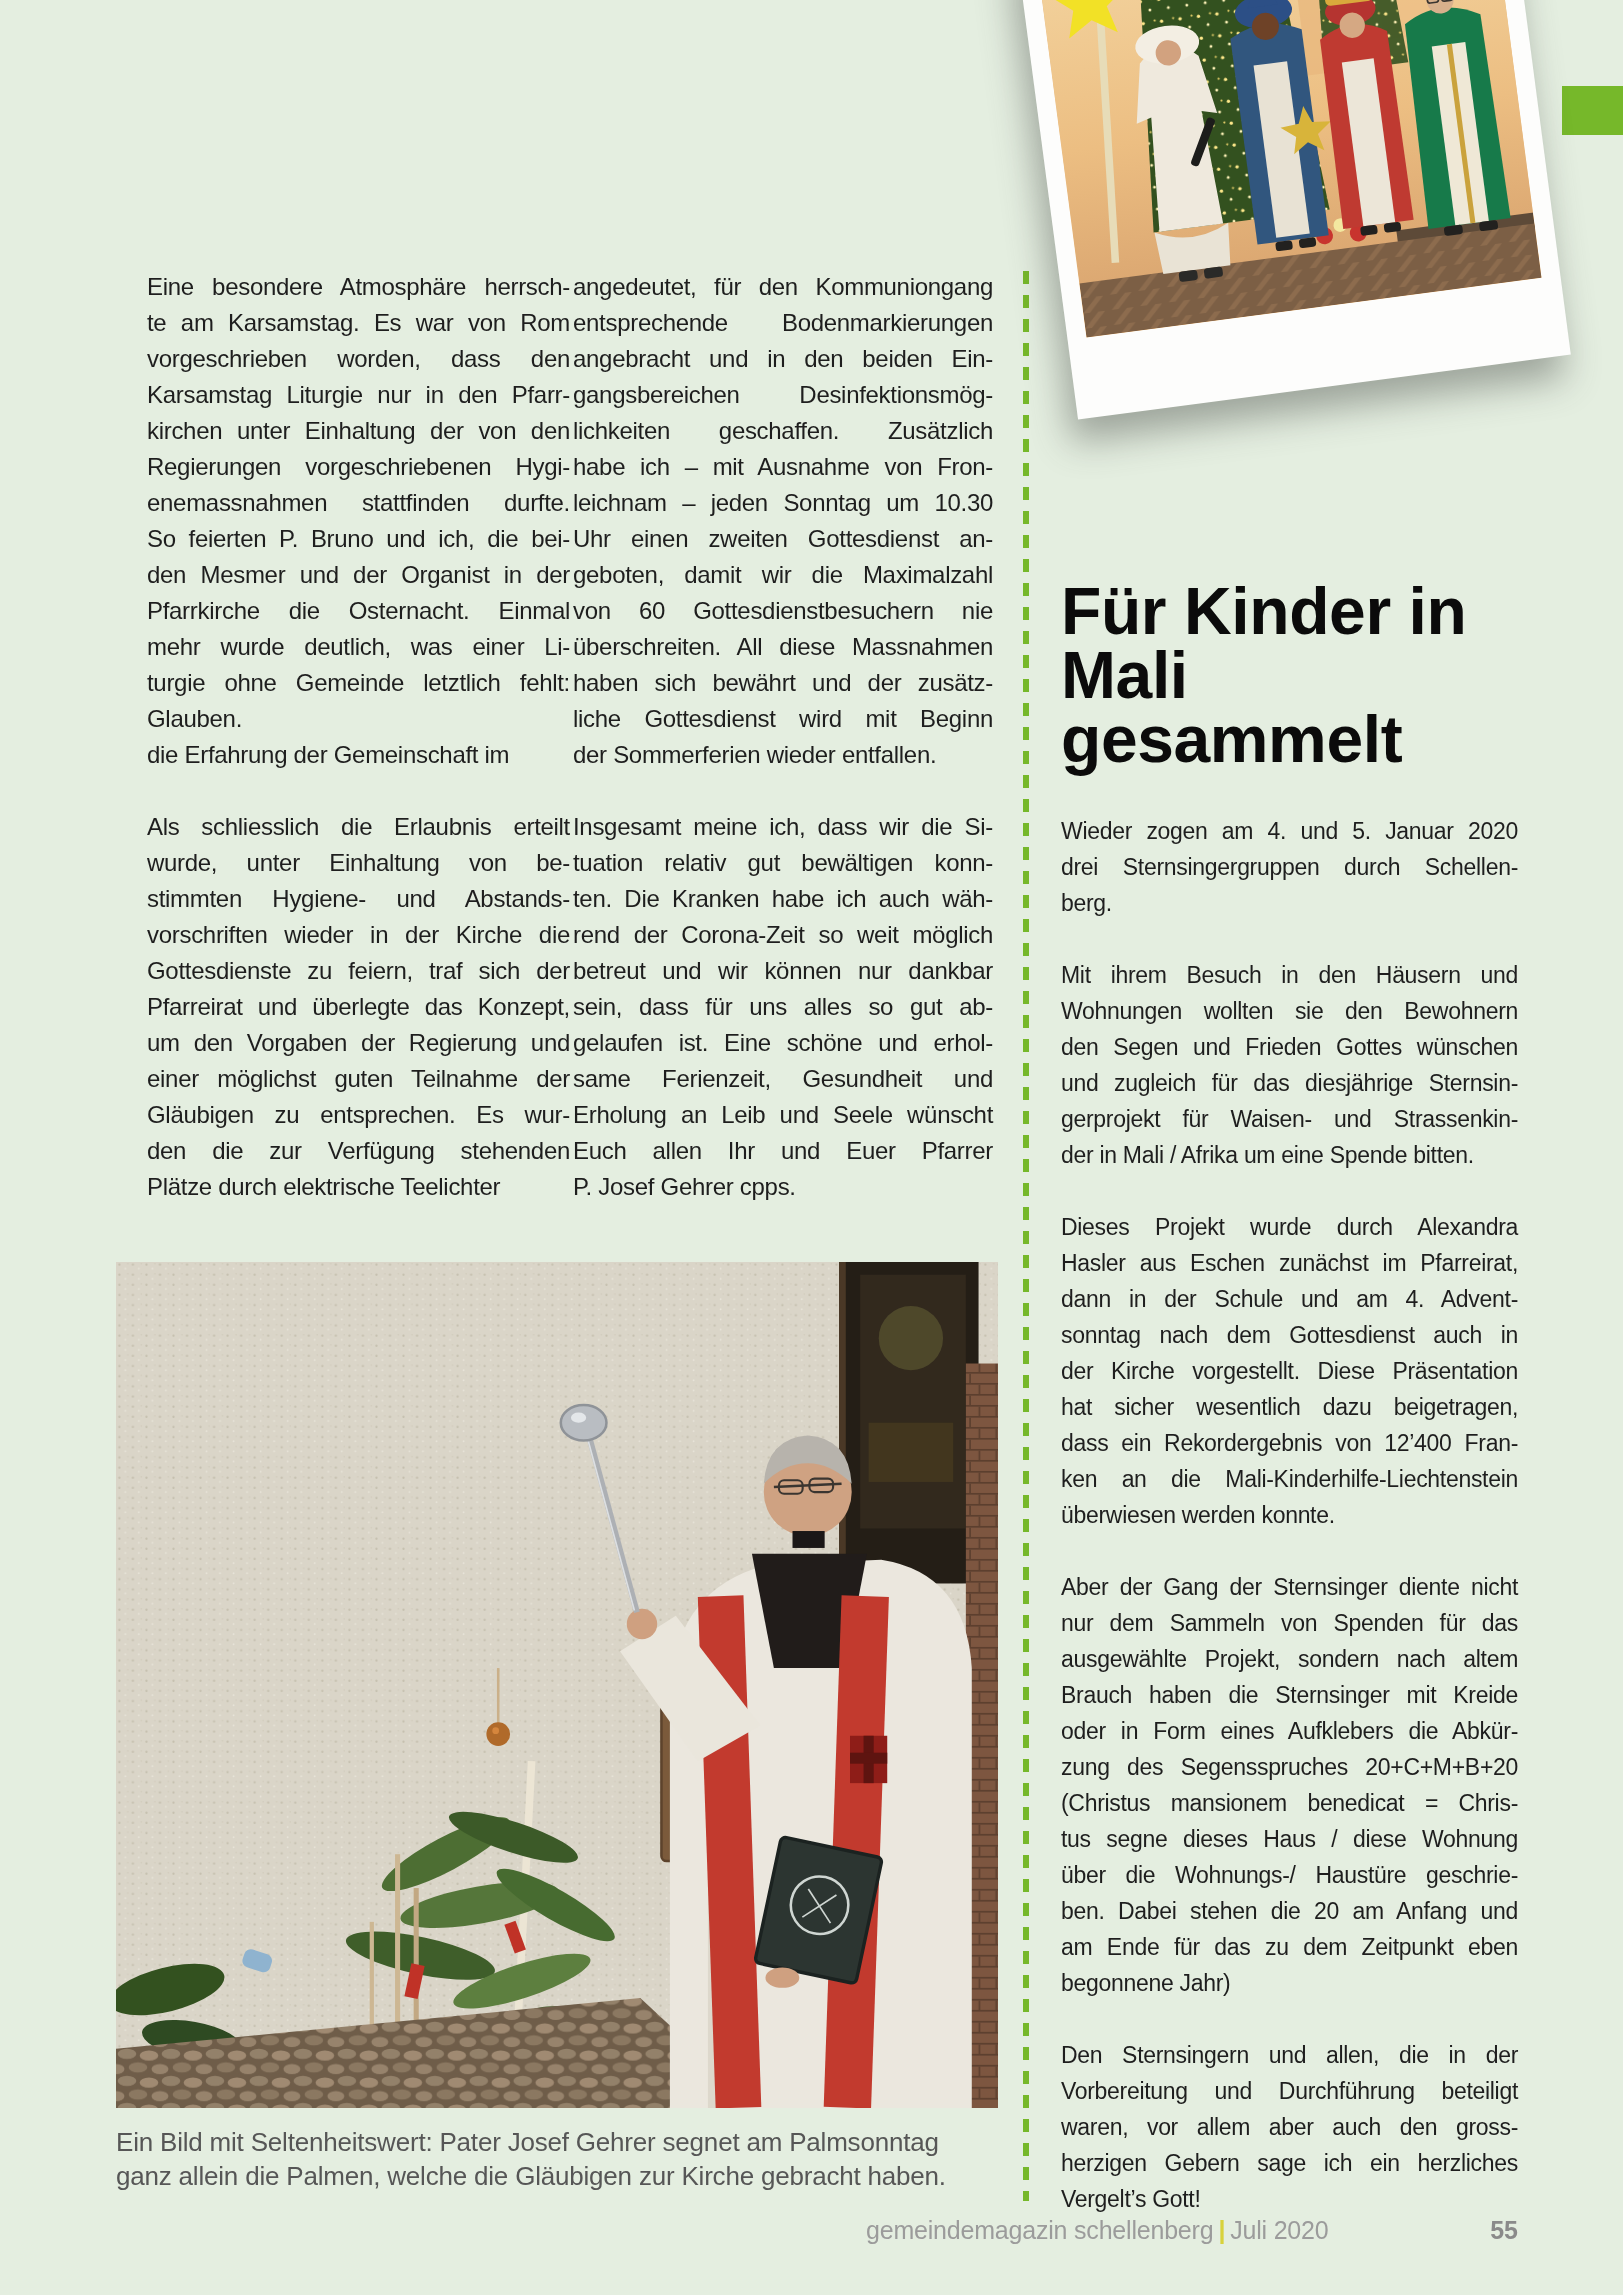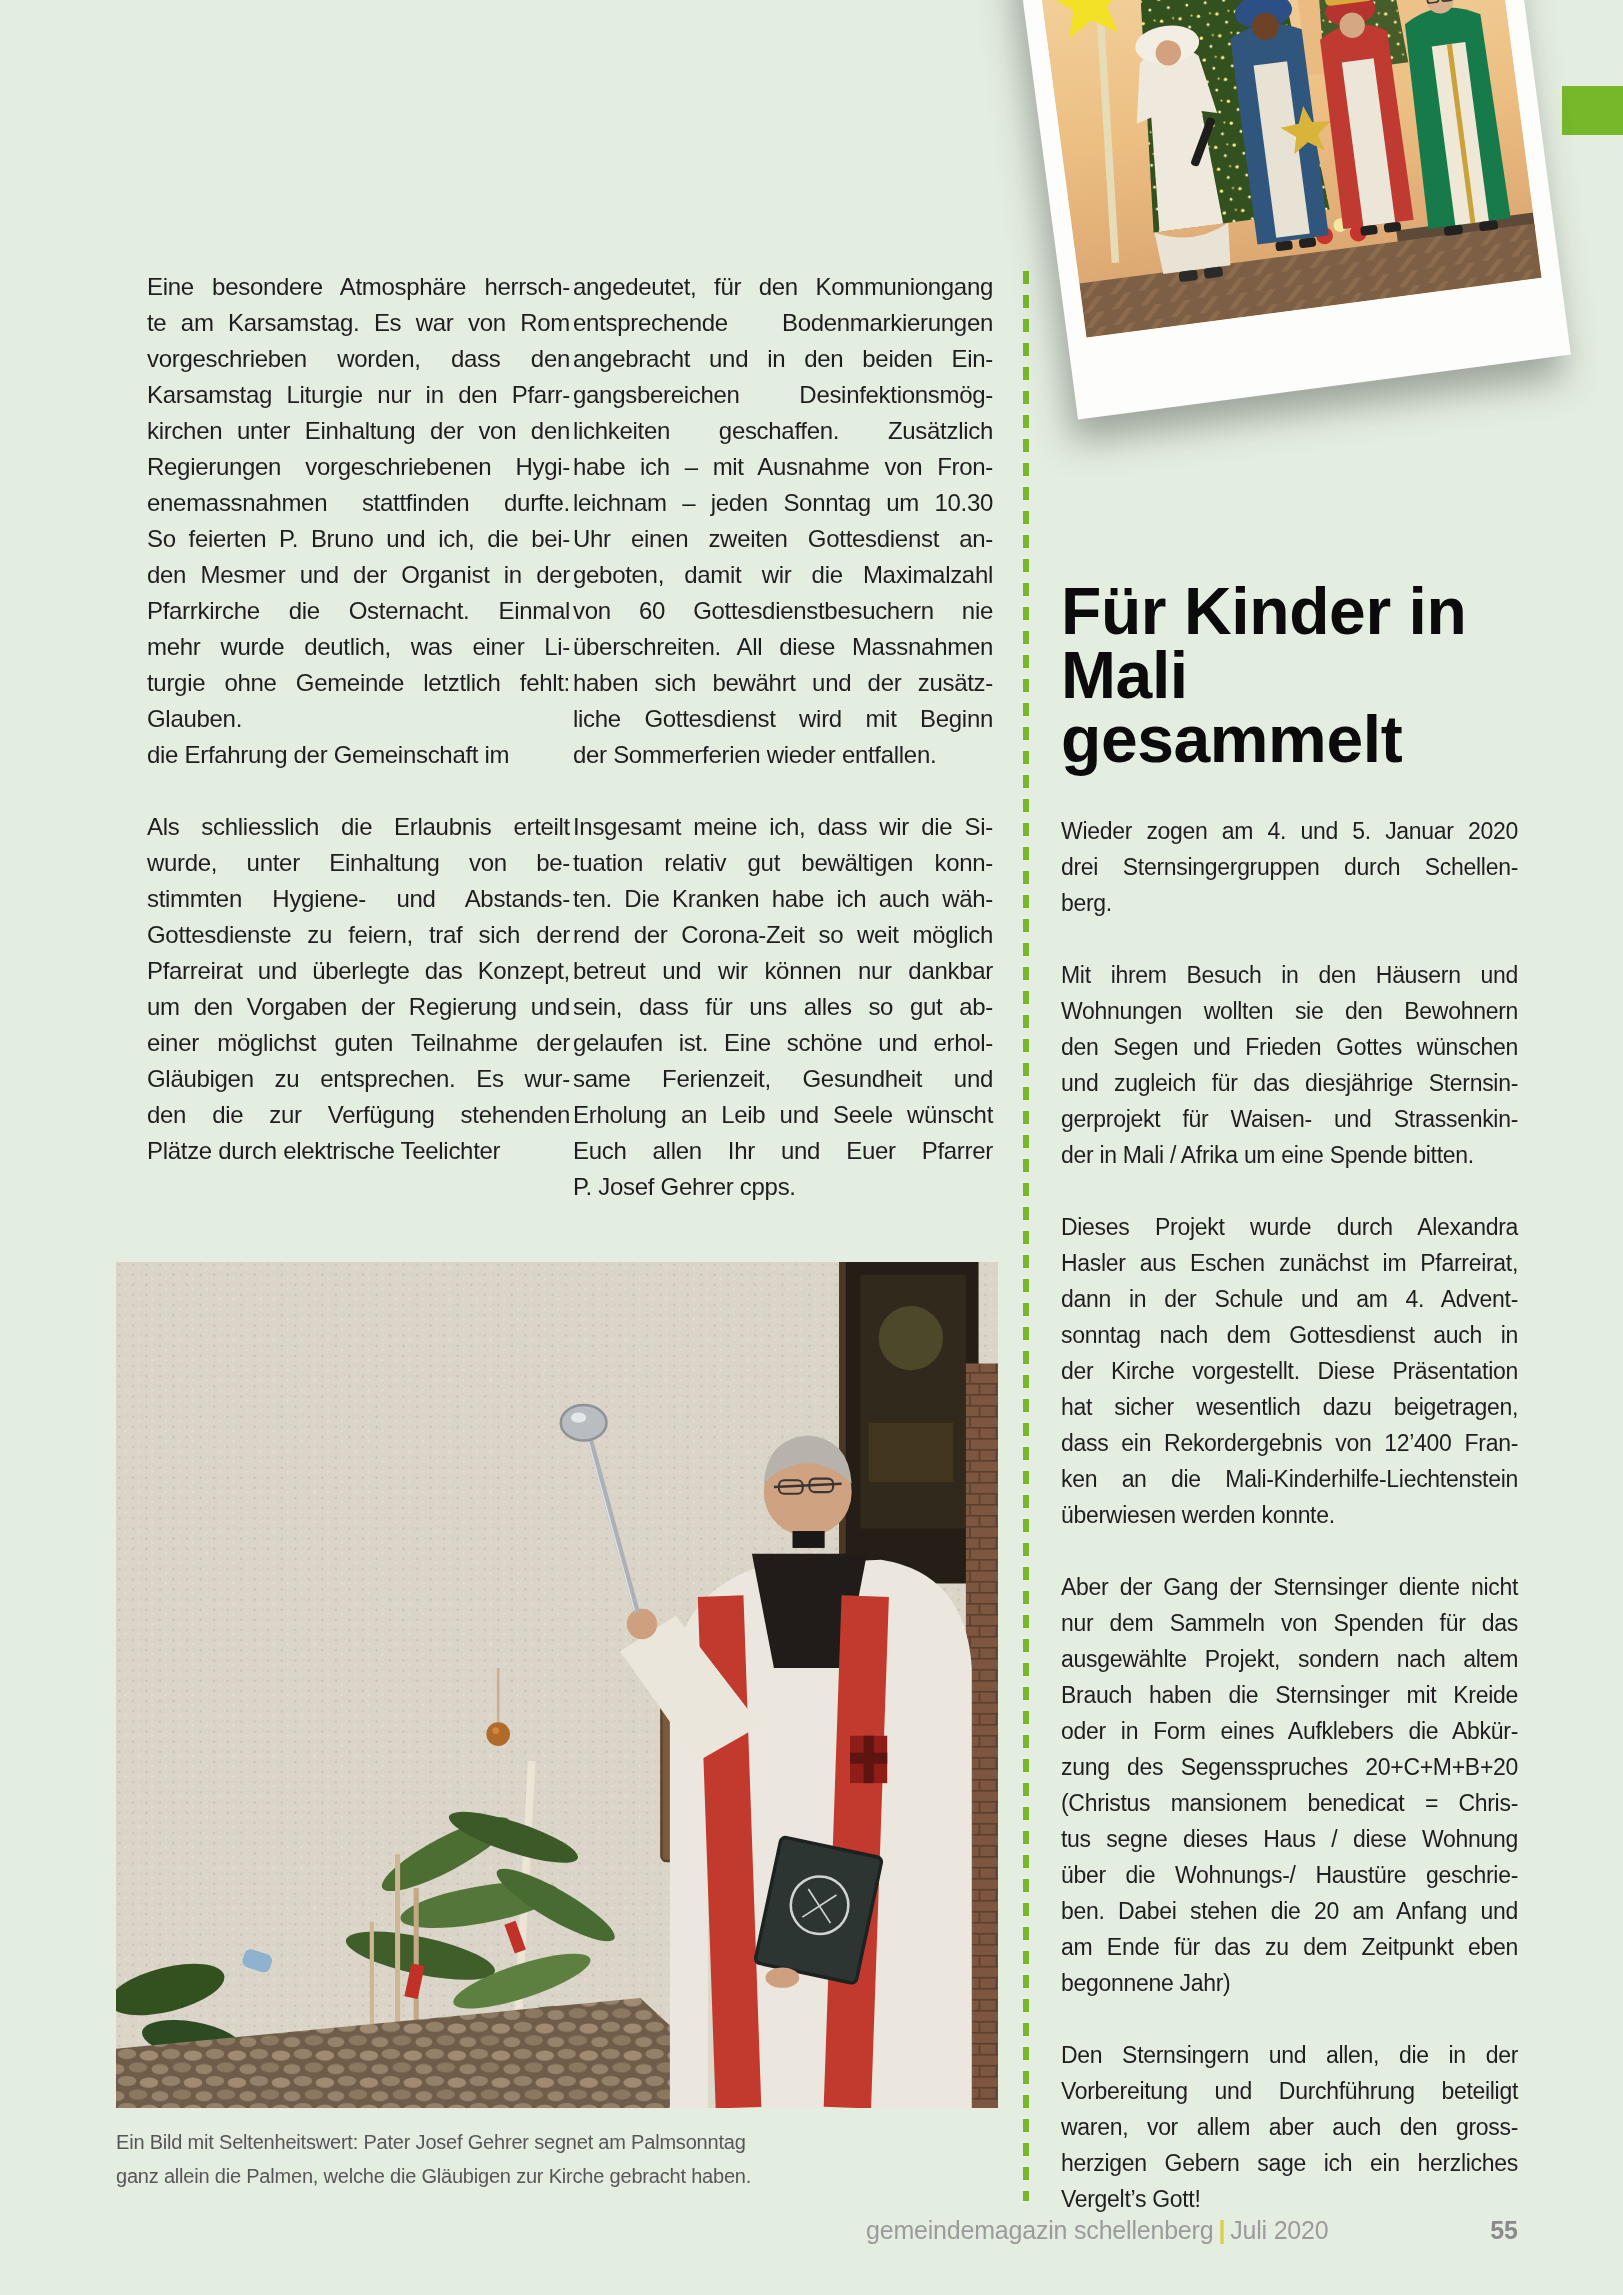--- a/index.html
+++ b/index.html
@@ -51,21 +51,21 @@
     overflow:hidden; background:#e9bd83;
   }
   
   .main-photo{
     position:absolute; left:116px; top:1262px; width:882px; height:846px;
     overflow:hidden; background:#d8d3c5;
   }
   
   .caption{position:absolute; left:116px; top:2125px; width:854px;}
   .caption .line{
-    font-size:20px; line-height:34px; color:var(--caption_text,#565656);
+    font-size:26px; line-height:34px; color:var(--caption_text,#565656);
     text-align:center; text-align-last:left; letter-spacing:-0.2px;
   }
   
   .footer{
     position:absolute; left:866px; top:2216px; font-size:25px;
     color:var(--footer_text,#9b9b9b); letter-spacing:-0.2px;
   }
   .footer .sep{color:var(--footer_separator,#d8d23c); font-weight:bold; padding:0 5px;}
   .page-number{
     position:absolute; left:1438px; top:2216px; width:80px; text-align:right;
@@ -91,20 +91,21 @@
         <div class="line">Pfarrkirche die Osternacht. Einmal</div>
         <div class="line">mehr wurde deutlich, was einer Li-</div>
         <div class="line">turgie ohne Gemeinde letztlich fehlt:</div>
         <div class="line">Glauben.</div>
         <div class="line">die Erfahrung der Gemeinschaft im</div>
       </div>
     <div class="para">
         <div class="line">Als schliesslich die Erlaubnis erteilt</div>
         <div class="line">wurde, unter Einhaltung von be-</div>
         <div class="line">stimmten Hygiene- und Abstands-</div>
+        <div class="line">vorschriften wieder in der Kirche die</div>
         <div class="line">Gottesdienste zu feiern, traf sich der</div>
         <div class="line">Pfarreirat und überlegte das Konzept,</div>
         <div class="line">um den Vorgaben der Regierung und</div>
         <div class="line">einer möglichst guten Teilnahme der</div>
         <div class="line">Gläubigen zu entsprechen. Es wur-</div>
         <div class="line">den die zur Verfügung stehenden</div>
         <div class="line">Plätze durch elektrische Teelichter</div>
       </div>
   </div>
 

